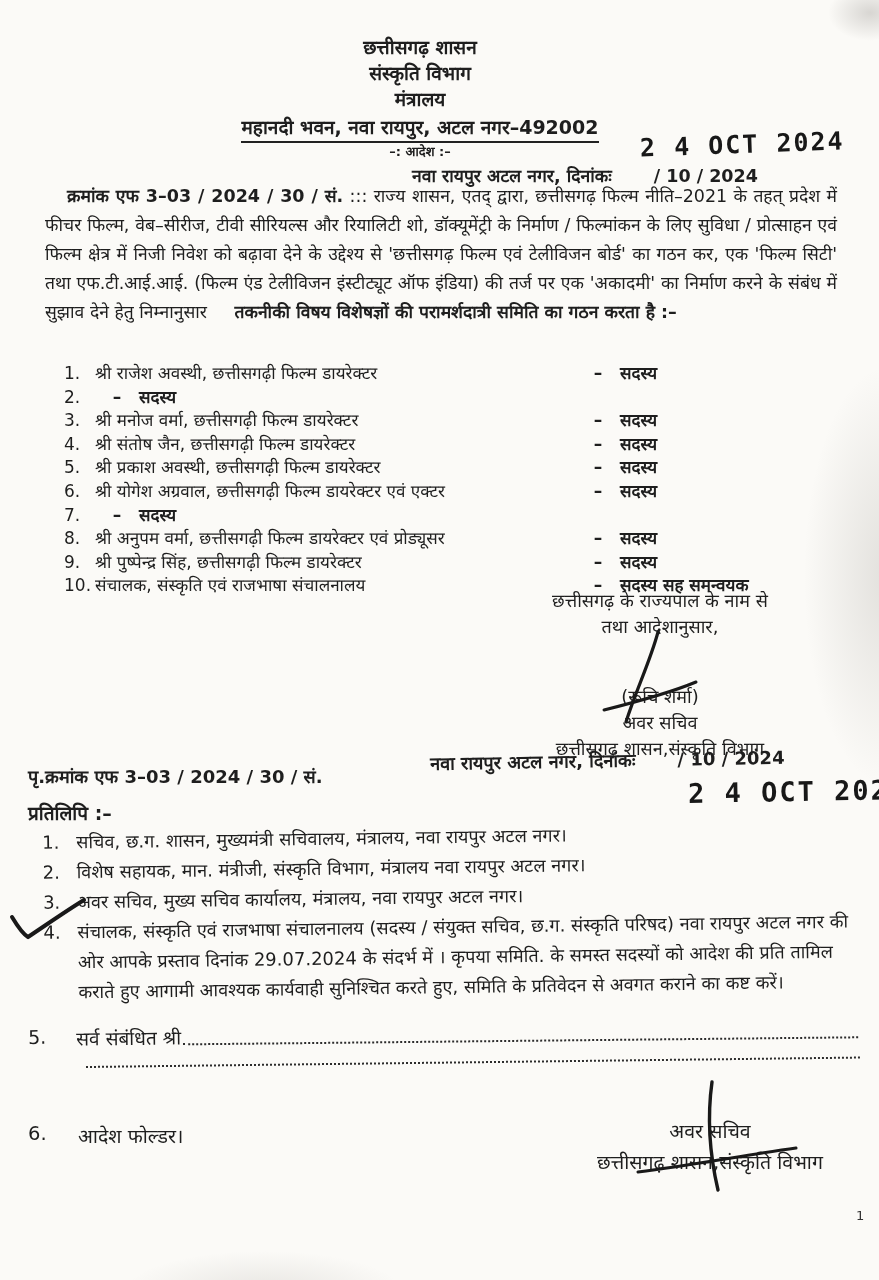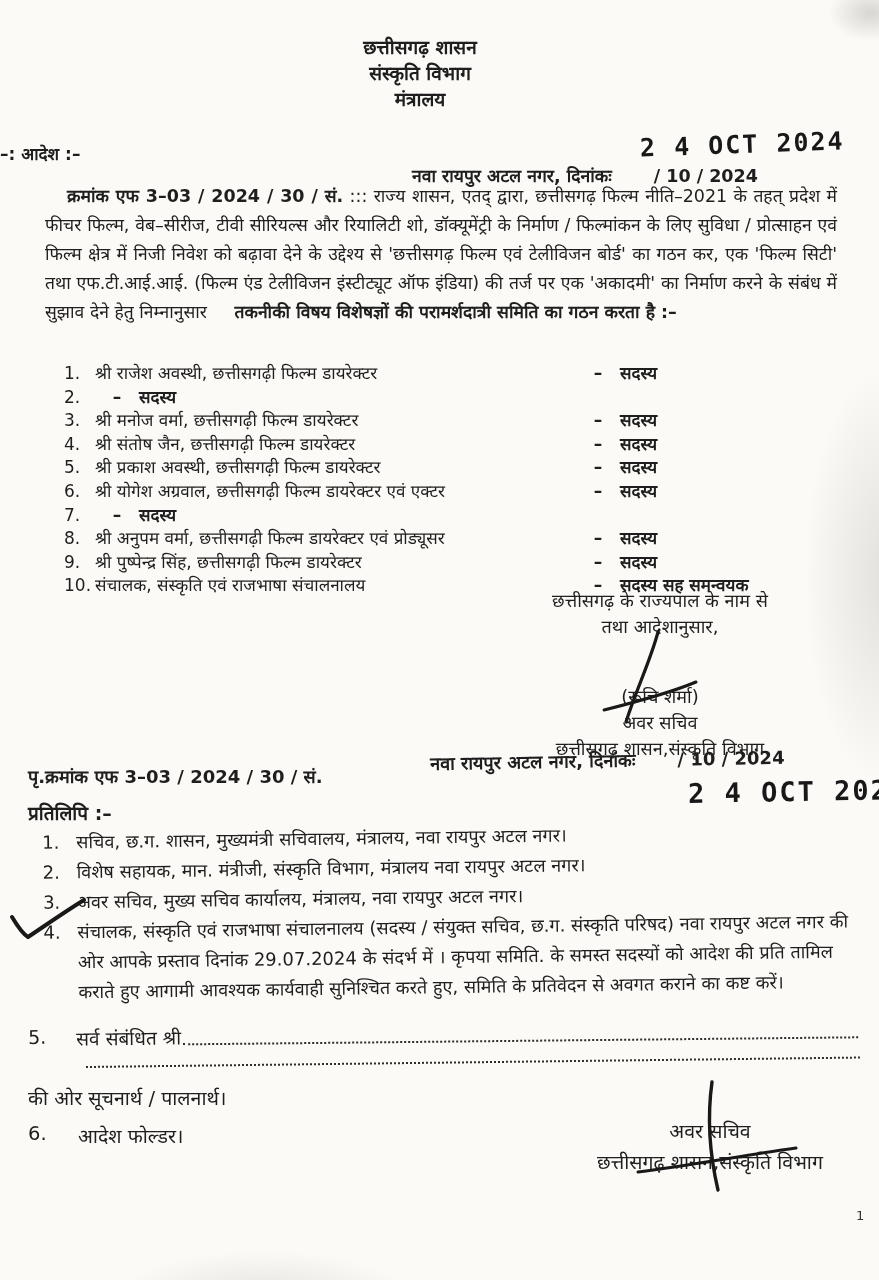--- a/index.html
+++ b/index.html
@@ -9,21 +9,21 @@
     color:#1e1e1e;
     background:
       radial-gradient(ellipse 120px 300px at 101% 45%, rgba(125,120,112,.20), transparent 70%),
       radial-gradient(ellipse 200px 60px at 30% 101%, rgba(125,120,112,.16), transparent 70%),
       radial-gradient(ellipse 60px 40px at 99% 1%, rgba(110,105,100,.25), transparent 70%),
       #fbfaf7;
   }
   .page{position:relative;width:879px;height:1280px;border-radius:16px;}
   .hdr{position:absolute;top:34px;left:0;width:840px;text-align:center;font-weight:700;line-height:26px;font-size:19px;}
   .hdr .addr{display:inline-block;border-bottom:2px solid #222;padding-bottom:1px;margin-top:2px;}
-  .order-title{position:absolute;top:142px;left:0;width:840px;font-weight:700;font-size:17px;}
+  .order-title{position:absolute;top:142px;left:0;width:840px;text-align:center;font-weight:700;font-size:13px;}
   .stamp{position:absolute;font-family:"DejaVu Sans Mono",monospace;font-weight:700;font-size:25px;letter-spacing:2px;color:#181818;white-space:nowrap;}
   .stamp1{top:130px;left:640px;transform:rotate(-2deg);}
   .stamp2{top:776px;left:688px;transform:rotate(-1deg);font-size:27px;}
   .dateline{position:absolute;font-weight:700;font-size:17.5px;white-space:nowrap;}
   .dl1{top:163px;left:412px;}
   .dl2{top:748px;left:430px;transform:rotate(-1deg);font-size:18px;}
   .dgap{display:inline-block;width:42px;}
   .bodypara{position:absolute;top:182px;left:45px;width:792px;font-size:17.5px;line-height:29px;text-align:justify;margin:0;}
   .b{font-weight:700;margin-left:22px;}
   .members{position:absolute;top:362px;left:64px;width:756px;font-size:17px;line-height:23.6px;}
@@ -55,20 +55,21 @@
 </style>
 </head>
 <body>
 
 <div class="page">
 
   <div class="hdr">
     <div>छत्तीसगढ़ शासन</div>
     <div>संस्कृति विभाग</div>
     <div>मंत्रालय</div>
+    <div><span class="addr">महानदी भवन, नवा रायपुर, अटल नगर–492002</span></div>
   </div>
 
   <div class="order-title">–: आदेश :–</div>
 
   <div class="stamp stamp1">2 4 OCT 2024</div>
 
   <div class="dateline dl1">
     <span>नवा रायपुर अटल नगर, दिनांकः</span><span class="dgap"></span><span>/ 10 / 2024</span>
   </div>
 
@@ -186,21 +187,20 @@
   <svg class="sig" style="left:8px;top:893px;" width="84" height="56" viewBox="0 0 84 56">
     <path d="M4,24 C10,34 15,41 20,44 C38,32 58,18 76,7" stroke-width="4"></path>
   </svg>
 
   <div class="item5">
     <span class="num">5.</span>
     <span class="lead">सर्व संबंधित श्री</span>
     <span class="dotfill"></span>
   </div>
   <div class="dotline2"></div>
-  <div class="tail5">की ओर सूचनार्थ / पालनार्थ।</div>
 
   <div class="item6">
     <span class="num">6.</span>
     <span>आदेश फोल्डर।</span>
   </div>
 
   <div class="signoff">
     <div>अवर सचिव</div>
     <div>छत्तीसगढ़ शासन,संस्कृति विभाग</div>
   </div>

